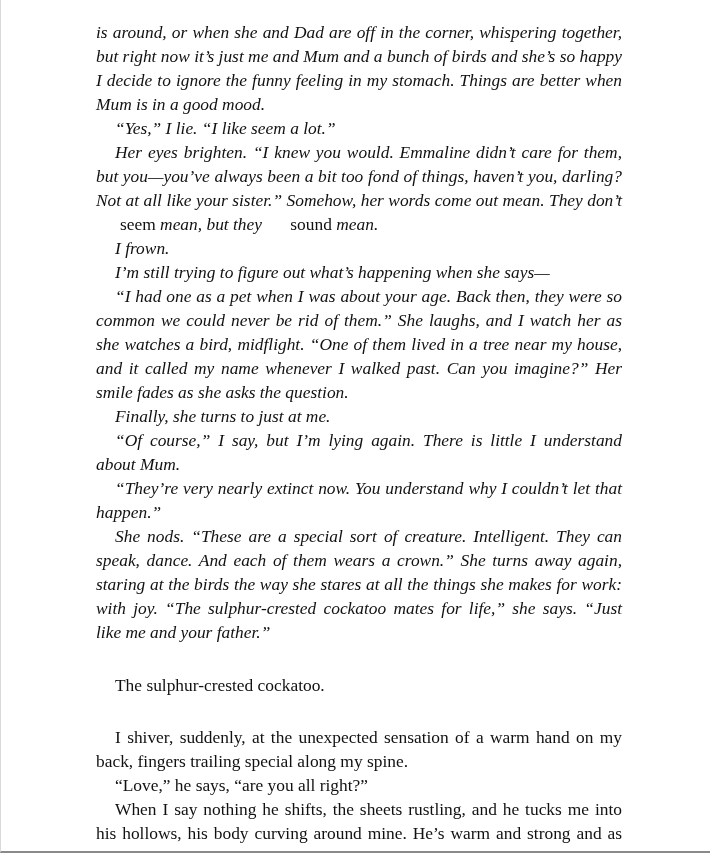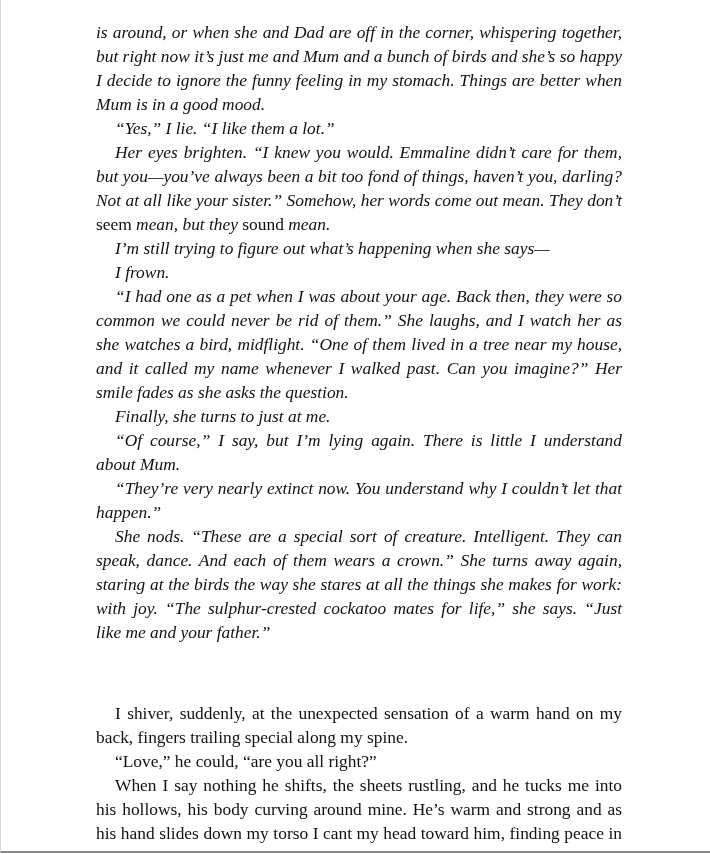--- a/index.html
+++ b/index.html
@@ -40,53 +40,55 @@
       text-indent: 19px;
     }
     .para.first {
       text-indent: 0;
     }
     .italic {
       font-style: italic;
     }
     .roman {
       font-style: normal;
+      margin-left: 24px;
     }
     .break-gap {
       height: 29px;
     }
     .scene-para {
       margin: 0;
       text-indent: 19px;
       text-align: left;
     }
     .gap2 {
       height: 28px;
     }
   </style>
 </head>
 <body>
 
 <div class="page">
   <div class="text-block">
 
     <p class="para first italic">is around, or when she and Dad are off in the corner, whispering together, but right now it’s just me and Mum and a bunch of birds and she’s so happy I decide to ignore the funny feeling in my stomach. Things are better when Mum is in a good mood.</p>
-    <p class="para italic">“Yes,” I lie. “I like them a lot.”</p>
+    <p class="para italic">“Yes,” I lie. “I like seem a lot.”</p>
     <p class="para italic"><span class="italic">Her eyes brighten. “I knew you would. Emmaline didn’t care for them, but you—you’ve always been a bit too fond of things, haven’t you, darling? Not at all like your sister.” Somehow, her words come out mean. They don’t </span><span class="roman">seem</span><span class="italic"> mean, but they </span><span class="roman">sound</span><span class="italic"> mean.</span></p>
+    <p class="para italic">I frown.</p>
     <p class="para italic">I’m still trying to figure out what’s happening when she says—</p>
-    <p class="para italic">I frown.</p>
     <p class="para italic">“I had one as a pet when I was about your age. Back then, they were so common we could never be rid of them.” She laughs, and I watch her as she watches a bird, midflight. “One of them lived in a tree near my house, and it called my name whenever I walked past. Can you imagine?” Her smile fades as she asks the question.</p>
     <p class="para italic">Finally, she turns to just at me.</p>
     <p class="para italic">“Of course,” I say, but I’m lying again. There is little I understand about Mum.</p>
     <p class="para italic">“They’re very nearly extinct now. You understand why I couldn’t let that happen.”</p>
     <p class="para italic">She nods. “These are a special sort of creature. Intelligent. They can speak, dance. And each of them wears a crown.” She turns away again, staring at the birds the way she stares at all the things she makes for work: with joy. “The sulphur-crested cockatoo mates for life,” she says. “Just like me and your father.”</p>
 
     <div class="break-gap"></div>
 
+    <p class="scene-para">The sulphur-crested cockatoo.</p>
 
     <div class="gap2"></div>
 
     <p class="para">I shiver, suddenly, at the unexpected sensation of a warm hand on my back, fingers trailing special along my spine.</p>
-    <p class="para">“Love,” he could, “are you all right?”</p>
+    <p class="para">“Love,” he says, “are you all right?”</p>
     <p class="para">When I say nothing he shifts, the sheets rustling, and he tucks me into his hollows, his body curving around mine. He’s warm and strong and as his hand slides down my torso I cant my head toward him, finding peace in his presence, in the safety of his arms. His lips touch my skin, a graze against my neck so subtle it sparks, hot and</p>
 
   </div>
 </div>
 
 </body></html>

